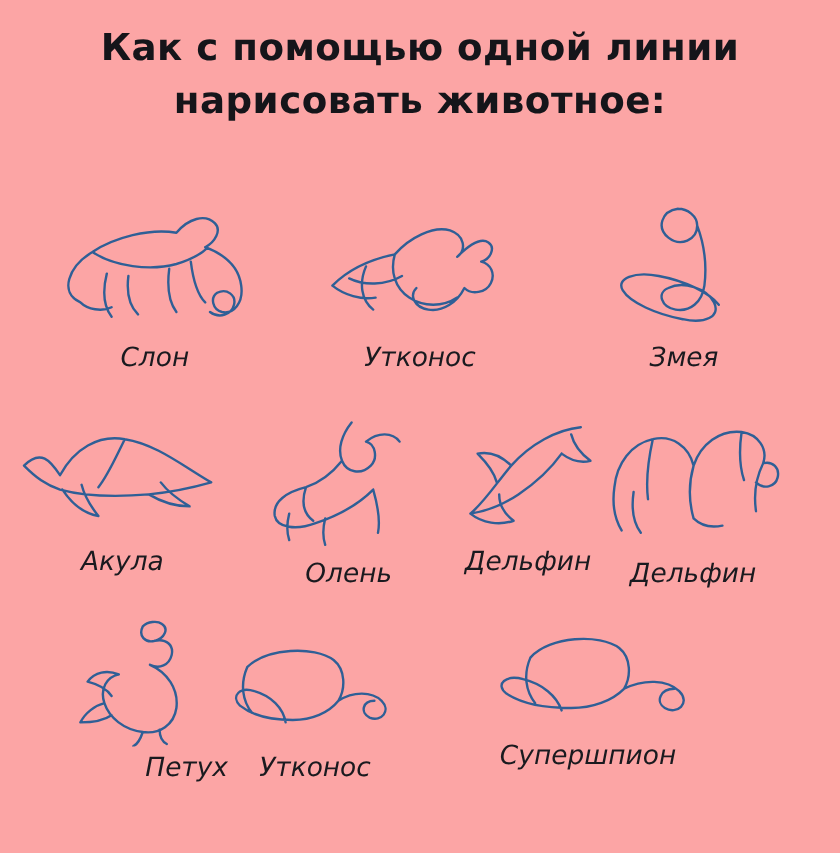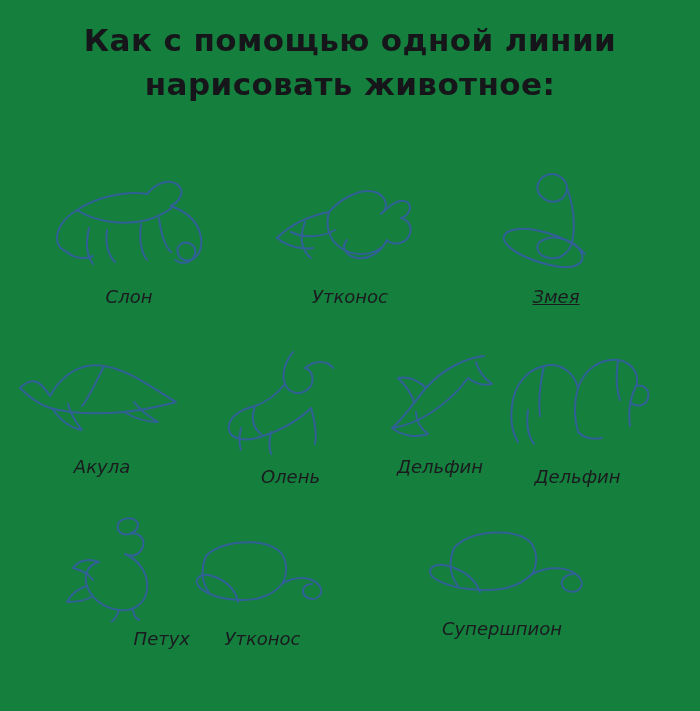--- a/index.html
+++ b/index.html
@@ -12,21 +12,21 @@
     width: 700px;
     height: 711px;
     overflow: hidden;
     font-family: "Liberation Sans", sans-serif;
     color: #1b1b1b;
   }
   .page {
     position: relative;
     width: 700px;
     height: 711px;
-    background: #15803d;
+    background: #fca5a5;
   }
 
   
   .title-block {
     position: absolute;
     top: 18px;
     left: 0;
     width: 700px;
     text-align: center;
   }
@@ -55,48 +55,48 @@
     text-align: center;
   }
   .art {
     display: block;
     margin: 0 auto;
   }
   .caption {
     display: block;
     font-family: "DejaVu Sans", sans-serif;
     font-style: italic;
-    font-size: 18px;
+    font-size: 22px;
     font-weight: 500;
     color: #1a1a1f;
     white-space: nowrap;
   }
 
   
   .c-elephant  { left: 14px;  top: 0;  width: 230px; }
   .c-kangaroo  { left: 250px; top: 0;  width: 200px; }
-  .c-snake     { left: 456px; top: 0;  width: 200px; text-decoration: underline; }
+  .c-snake     { left: 470px; top: 0;  width: 200px; }
   .c-elephant .caption,
   .c-kangaroo .caption,
   .c-snake .caption { margin-top: 6px; }
 
   
   .c-shark   { left: 2px;  top: 0;  width: 200px; }
   .c-deer    { left: 203px; top: 0;  width: 175px; }
   .c-dolphin { left: 370px; top: 0;  width: 140px; }
   .c-camel   { left: 490px; top: 0;  width: 175px; }
   .c-shark .caption,
   .c-deer .caption,
   .c-dolphin .caption,
   .c-camel .caption { margin-top: 6px; }
 
   
   .c-rooster   { left: 30px;  top: 0;  width: 160px; text-align: right; }
   .c-platypus  { left: 175px; top: 20px; width: 175px; }
-  .c-superspy  { left: 387px; top: 10px; width: 230px; }
+  .c-superspy  { left: 375px; top: 10px; width: 230px; }
   .c-rooster .caption,
   .c-platypus .caption,
   .c-superspy .caption { margin-top: 6px; }
 
   svg path, svg line { fill: none; stroke: #2f5f96; stroke-width: 2; stroke-linecap: round; stroke-linejoin: round; }
 </style>
 </head>
 <body>
 
 <div class="page">

